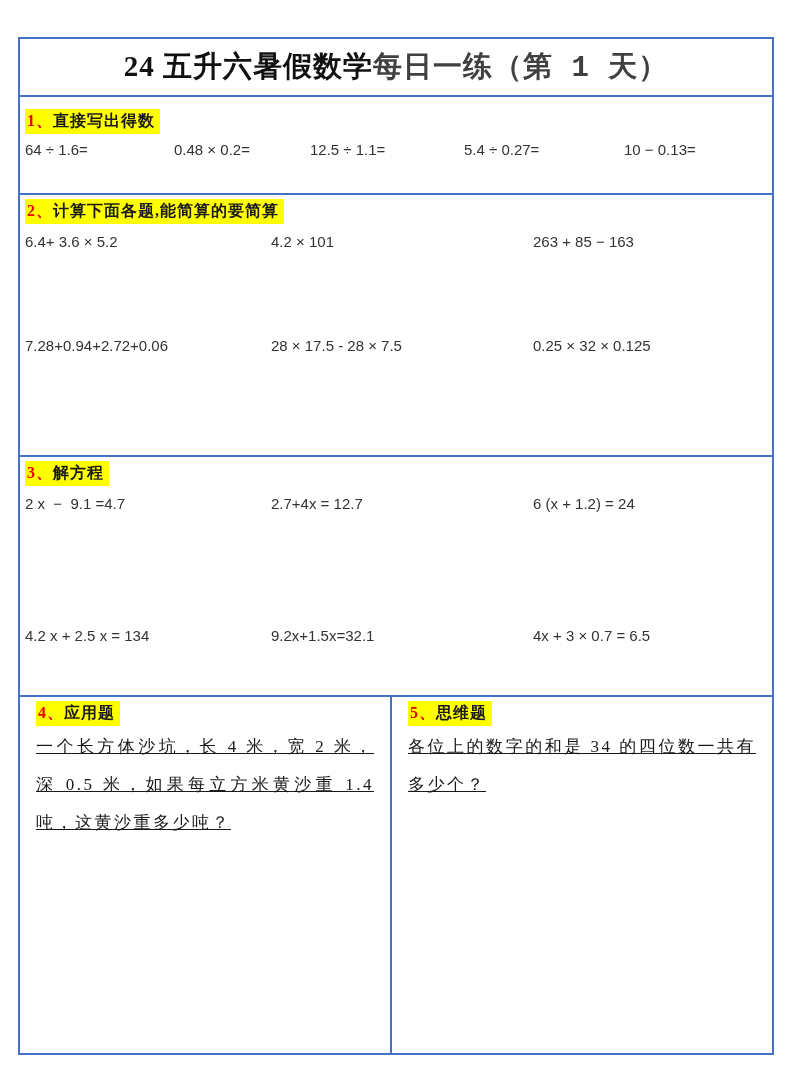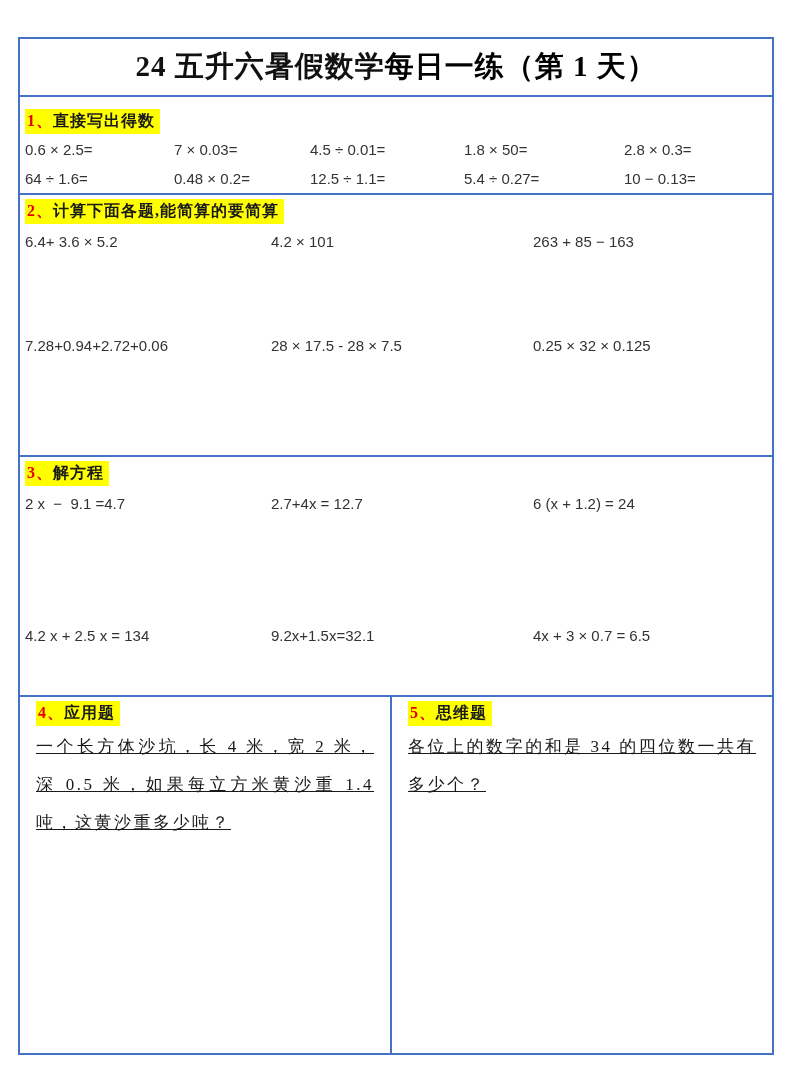--- a/index.html
+++ b/index.html
@@ -16,21 +16,21 @@
   .row { border-bottom: 2px solid #4472C4; padding: 4px 5px; position: relative; }
 
   
   .title-row {
     height: 58px; display: flex; align-items: center; justify-content: center;
     font-family: "Liberation Serif", serif;
     font-size: 29px; font-weight: bold; letter-spacing: 1px;
     padding: 0;
   }
   .t-black { color: #111; }
-  .t-red { color: #000000; }
+  .t-red { color: #404040; font-family: Liberation Mono, monospace; }
 
   
   .hl {
     display: inline-block; background: #FFFF00;
     font-weight: bold; font-size: 16px; color: #1a1a1a;
     padding: 2px 5px 3px 2px; line-height: 20px;
     font-family: "Liberation Serif", serif;
     letter-spacing: 1px;
   }
   .hl .num { color: #e60000; }
@@ -68,27 +68,20 @@
 <div class="sheet">
 
   <div class="row title-row">
     <span class="t-black">24 五升六暑假数学</span>
       <span class="t-red">每日一练（第 1 天）</span>
   </div>
 
   <div class="row s1">
     <div class="hl"><span class="num">1、</span><span>直接写出得数</span></div>
     <div class="grid5">
-      <span class="eq">0.6 × 2.5=</span>
-      <span class="eq">7 × 0.03=</span>
-      <span class="eq">4.5 ÷ 0.01=</span>
-      <span class="eq">1.8 × 50=</span>
-      <span class="eq">2.8 × 0.3=</span>
-    </div>
-    <div class="grid5">
       <span class="eq">64 ÷ 1.6=</span>
       <span class="eq">0.48 × 0.2=</span>
       <span class="eq">12.5 ÷ 1.1=</span>
       <span class="eq">5.4 ÷ 0.27=</span>
       <span class="eq">10 − 0.13=</span>
     </div>
   </div>
 
   <div class="row s2">
     <div class="hl"><span class="num">2、</span><span>计算下面各题,能简算的要简算</span></div>

